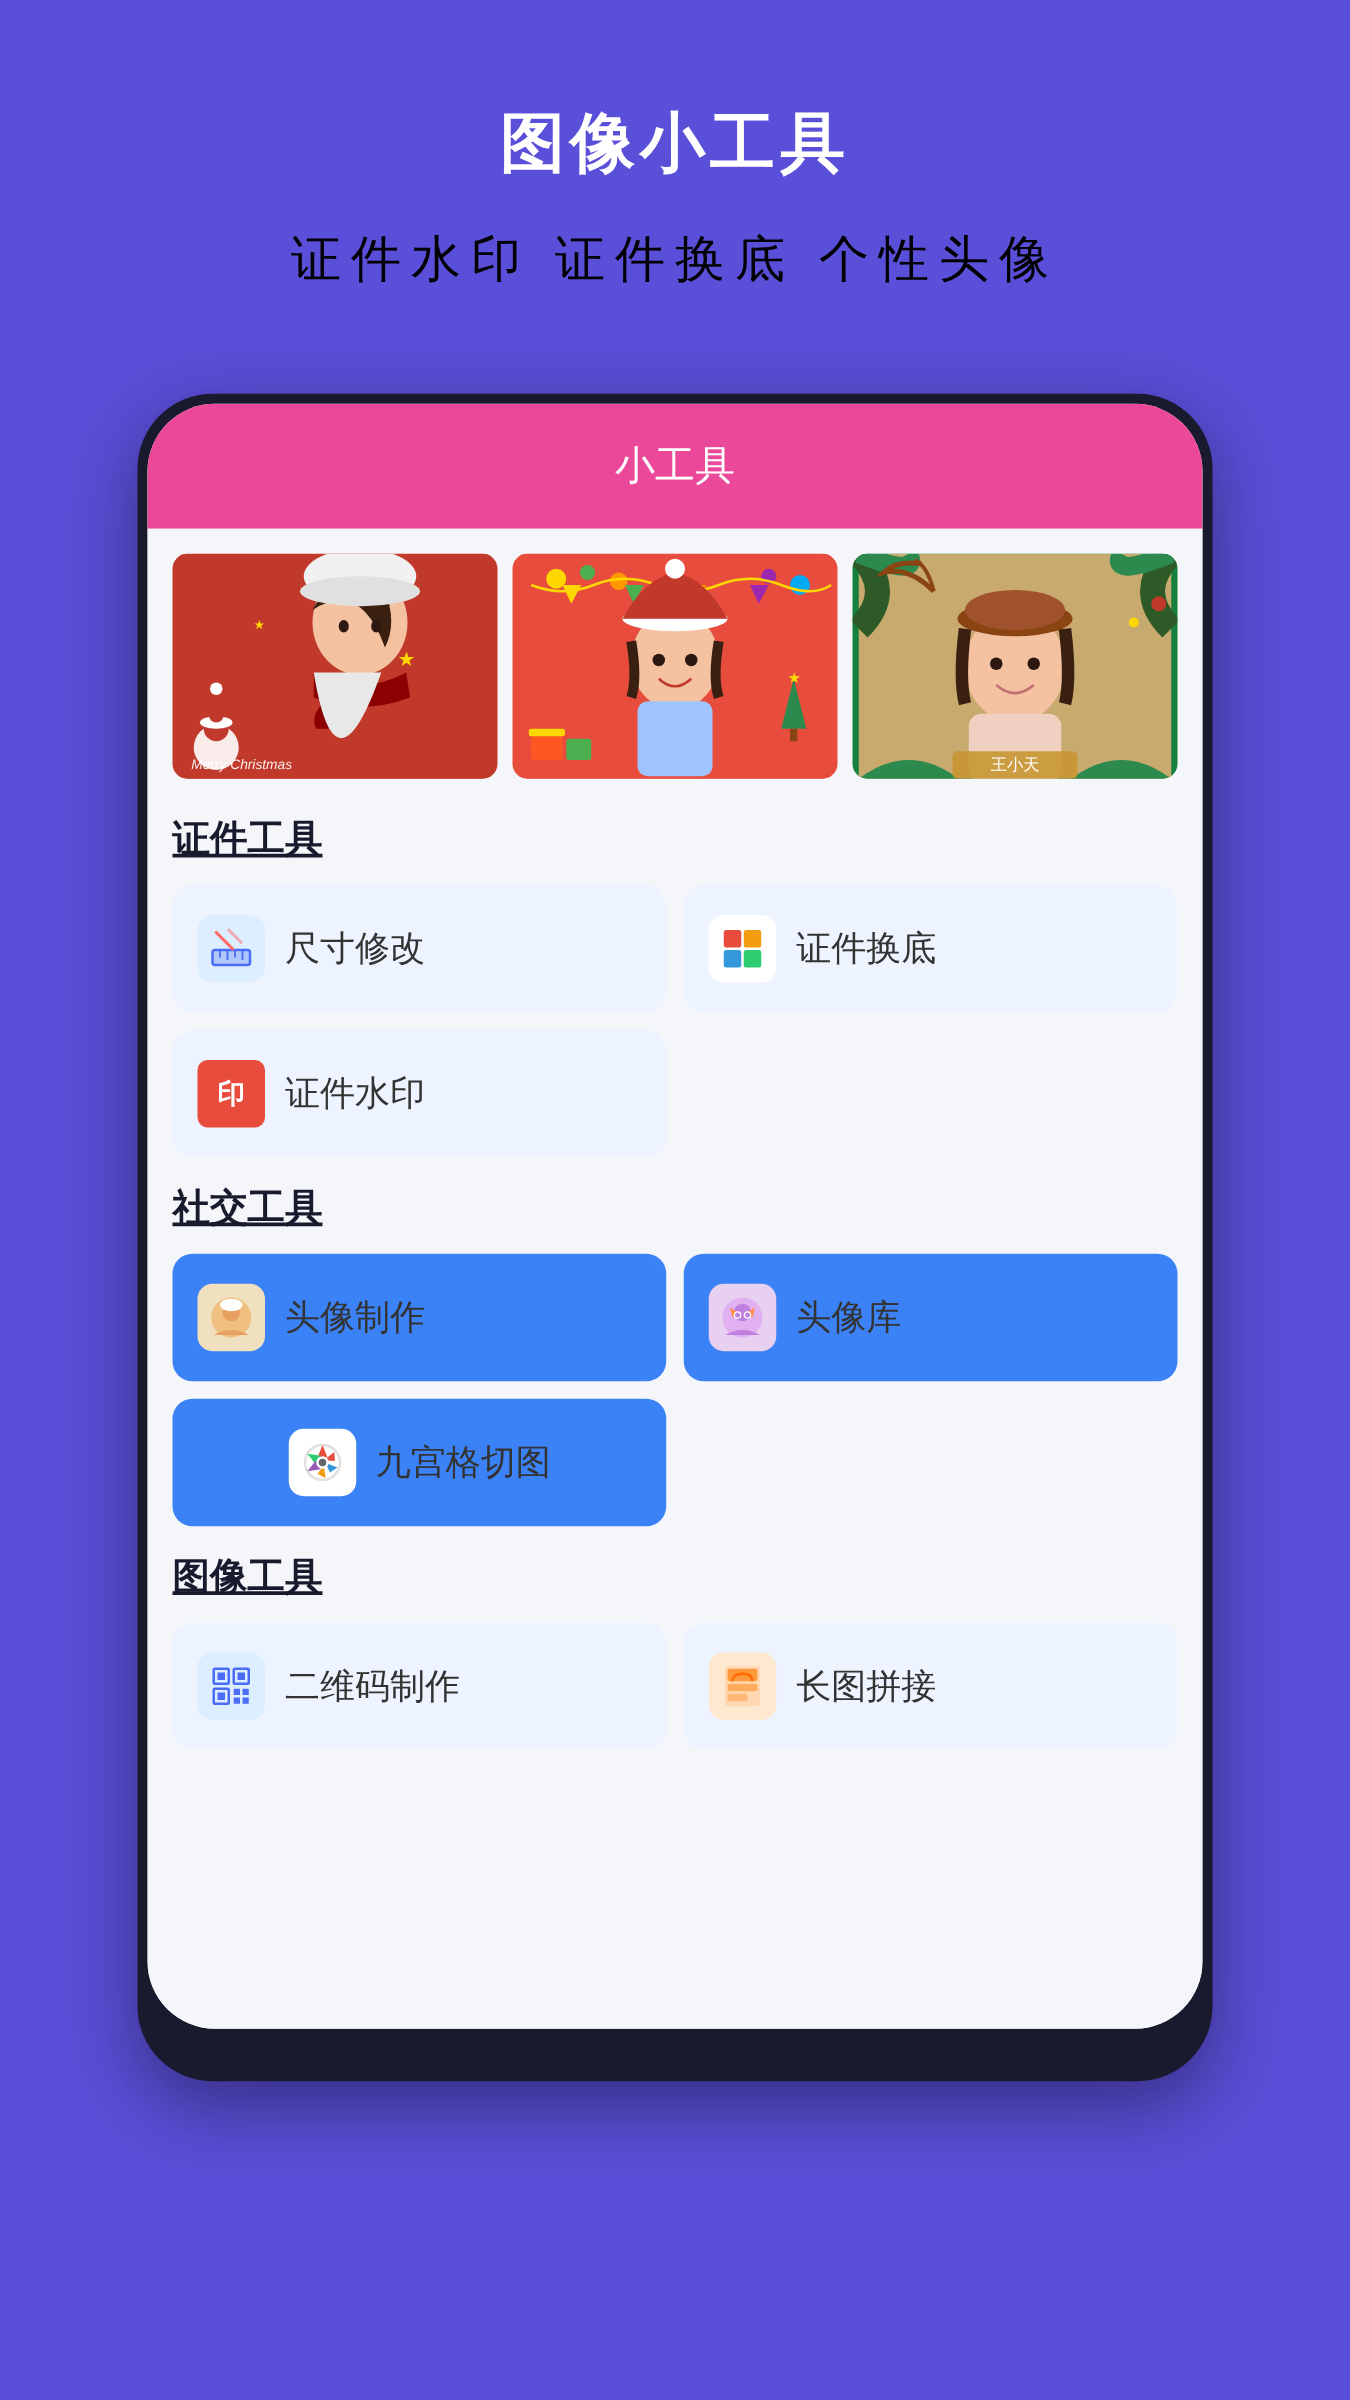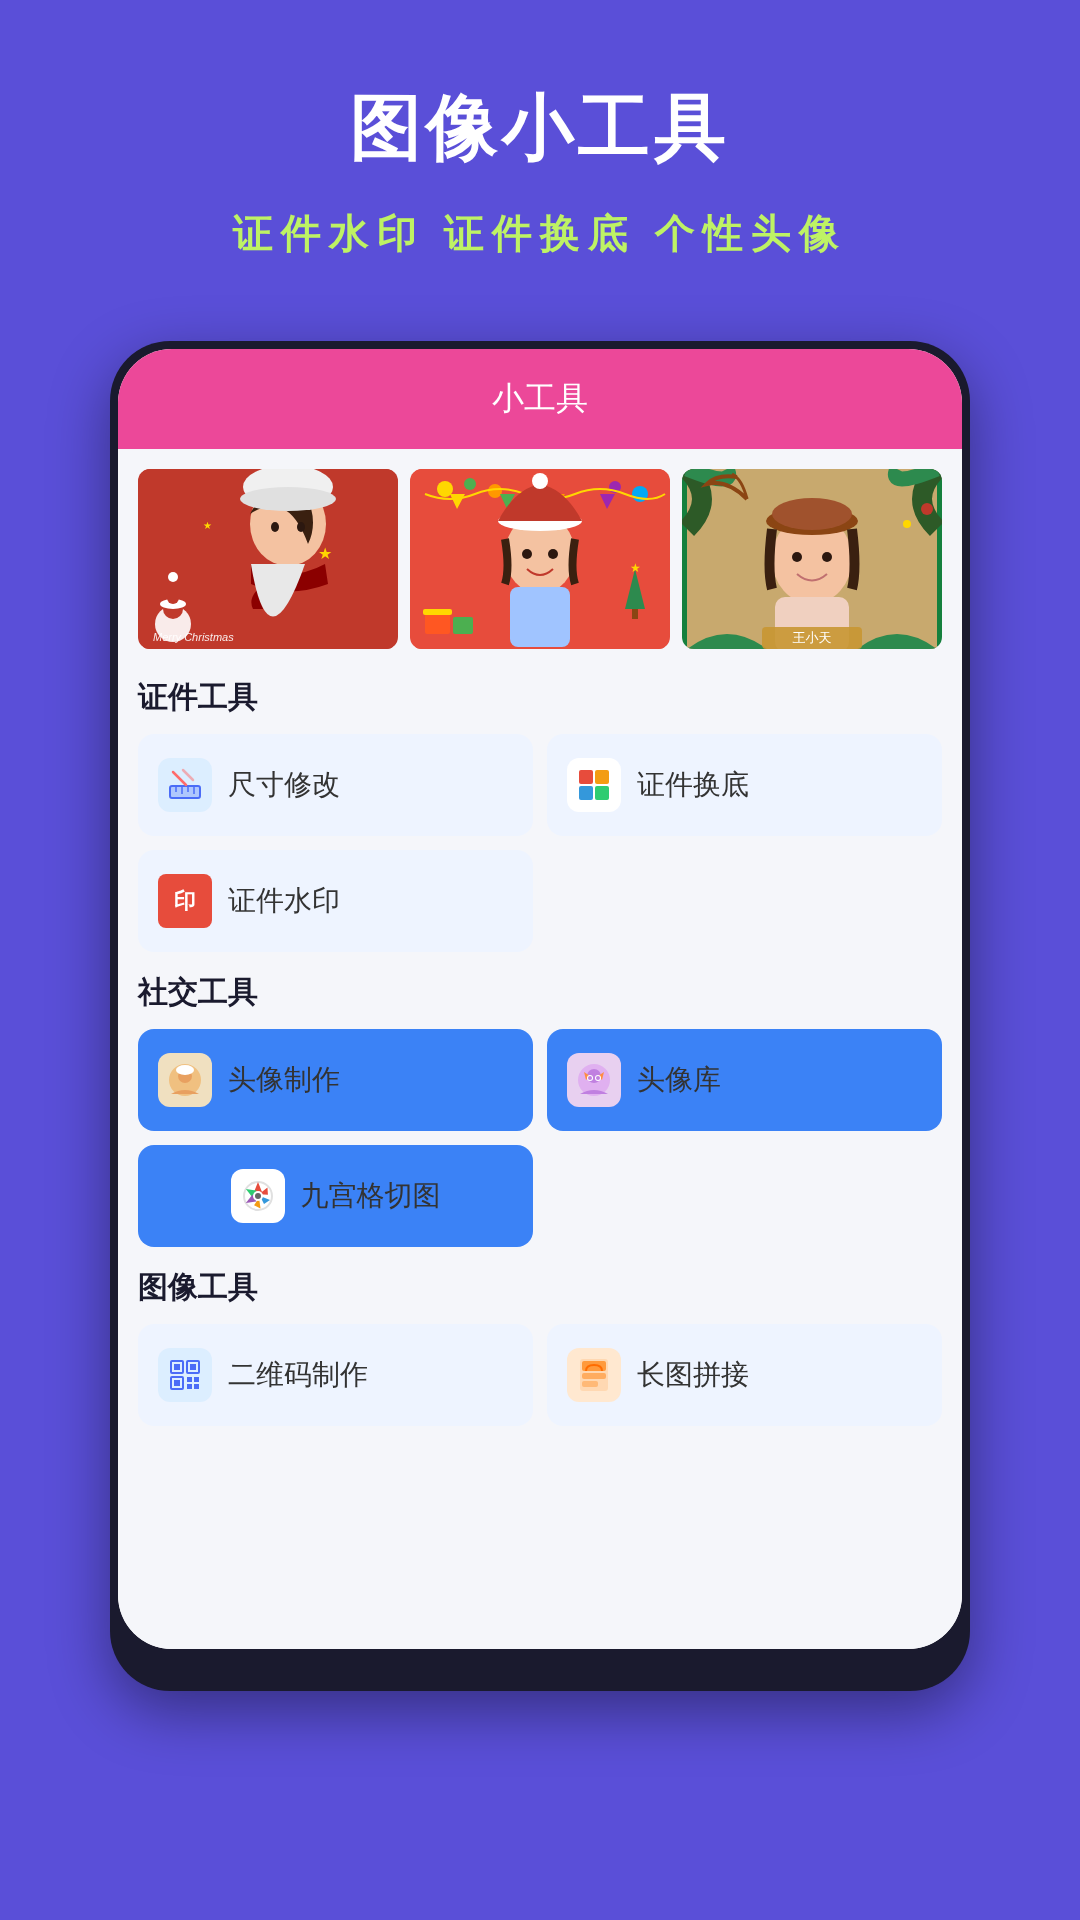--- a/index.html
+++ b/index.html
@@ -14,31 +14,31 @@
       align-items: center;
     }
 
     .hero-section {
       width: 100%;
       padding: 80px 60px 60px;
       text-align: center;
     }
 
     .hero-title {
-      font-size: 72px;
+      font-size: 52px;
       font-weight: 900;
       color: white;
       margin-bottom: 30px;
       letter-spacing: 4px;
     }
 
     .hero-subtitle {
       font-size: 40px;
-      color: #bef264;
-      font-weight: 700;
+      color: #000000;
+      font-weight: 400;
       letter-spacing: 8px;
     }
 
     .phone-container {
       width: 860px;
       min-height: 1350px;
       background: #1a1a2e;
       border-radius: 60px;
       padding: 8px;
       margin: 20px auto 60px;
@@ -86,20 +86,21 @@
       position: relative;
     }
 
     
     .section-label {
       font-size: 30px;
       font-weight: 700;
       color: #1a1a2e;
       margin-bottom: 16px;
       margin-top: 8px;
+      text-decoration: underline;
     }
 
     
     .tool-grid {
       display: grid;
       grid-template-columns: 1fr 1fr;
       gap: 14px;
       margin-bottom: 14px;
     }
 

